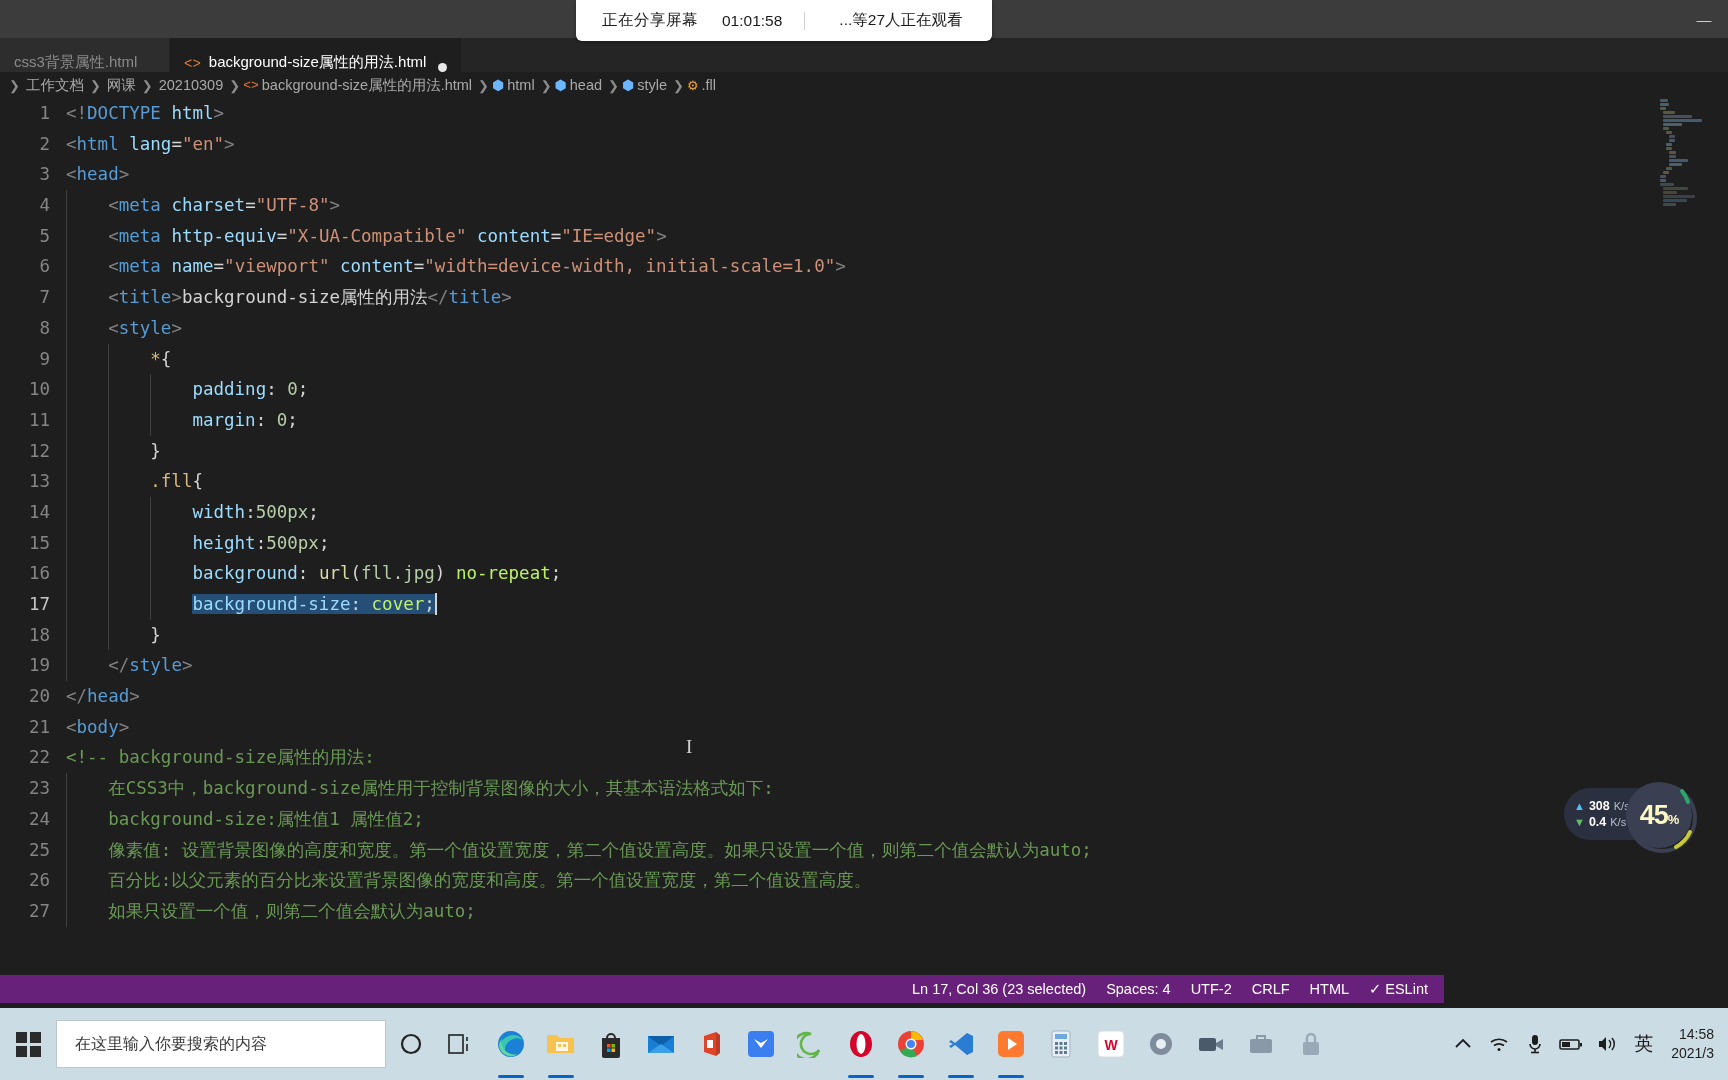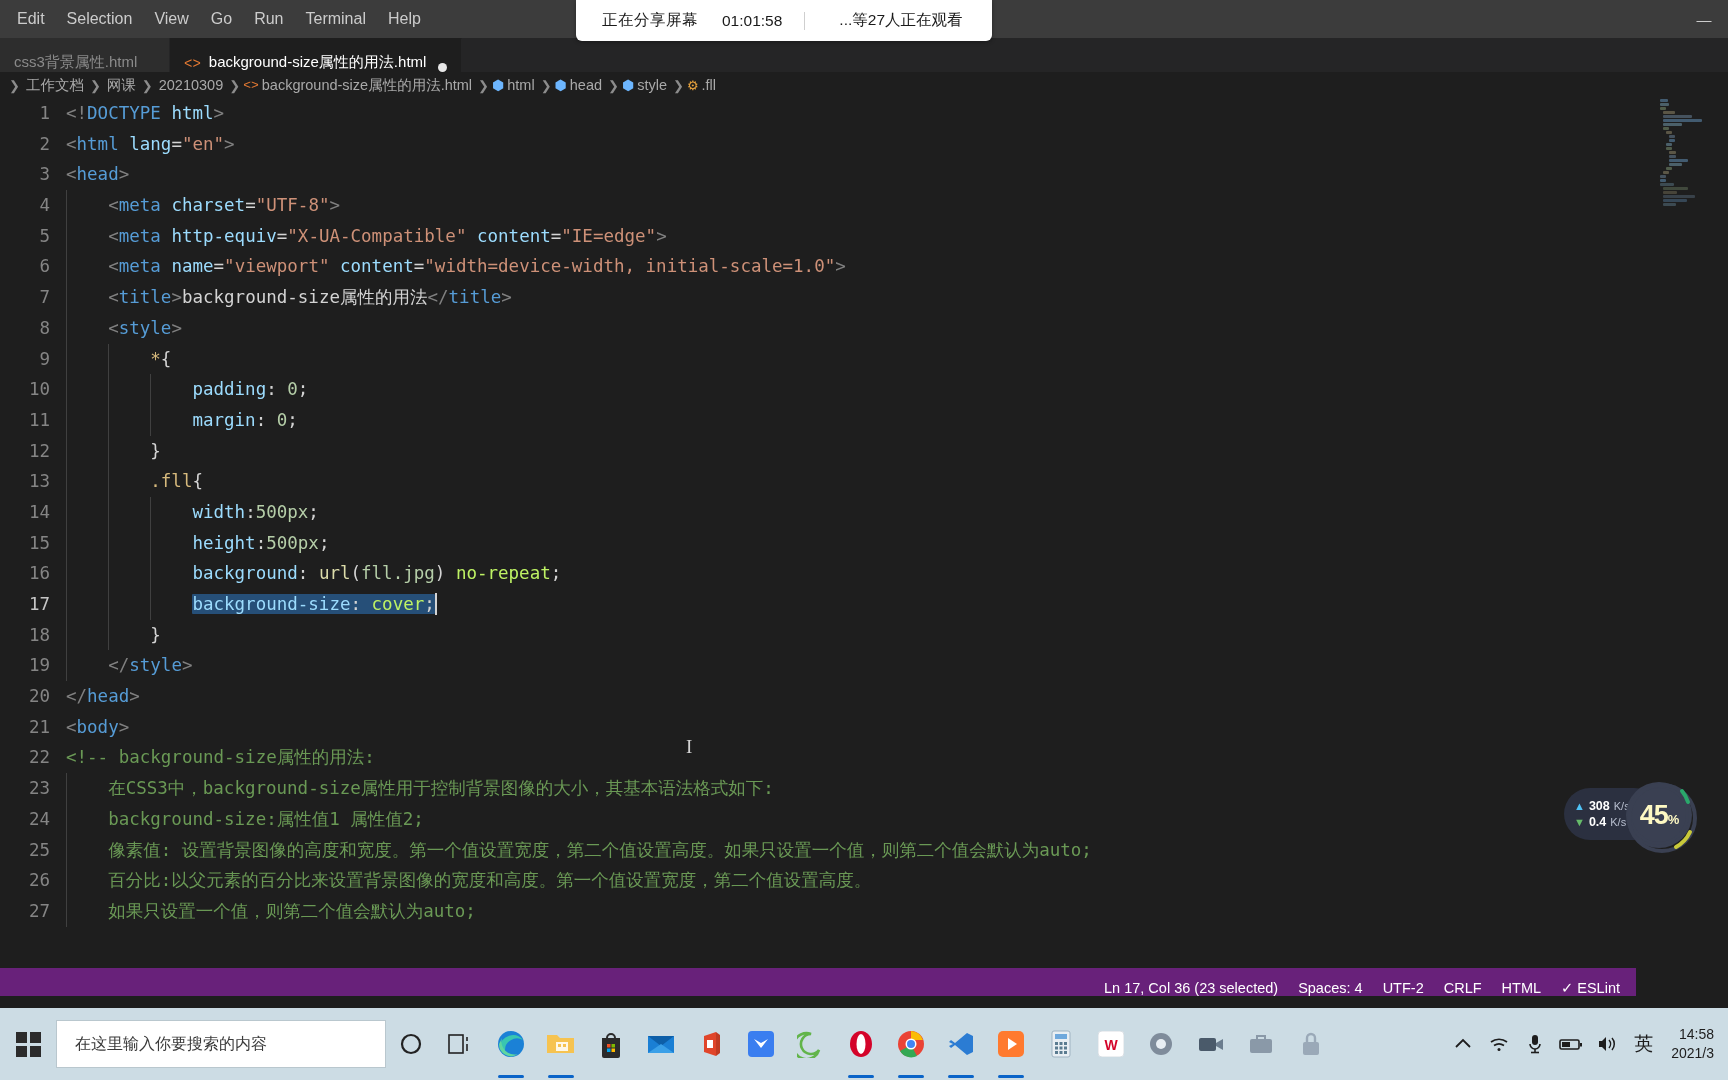--- a/index.html
+++ b/index.html
@@ -117,22 +117,22 @@
 
   
   .minimap {
     position:absolute; right:0; top:0; width:72px; height:100%;
     background:#1e1e1e;
   }
   .mm-line { height:3px; margin:1px 4px; border-radius:1px; }
 
   
   .statusbar {
-    position:absolute; left:0; bottom:12px; width:1636px; height:28px;
-    background:#68217a; display:flex; align-items:flex-end;
+    position:absolute; left:0; bottom:5px; width:1444px; height:28px;
+    background:#68217a; display:flex; align-items:center;
     color:#ffffff; font-size:14.5px;
   }
   .sb-right { margin-left:auto; display:flex; align-items:center; gap:0; padding-right:6px; }
   .sb-item { padding:0 10px; white-space:nowrap; }
   .sb-left { display:flex; align-items:center; }
 
   
   .netwidget {
     position:absolute; right:34px; top:782px; width:130px; height:62px; z-index:30;
   }
@@ -189,29 +189,20 @@
                 color:#1d1d1d; font-size:14px; line-height:19px; padding-left:8px; padding-right:6px;text-align:right; }
 </style>
 </head>
 <body>
 
 <div id="app">
 
   <div class="vscode">
 
     <div class="titlebar">
-      <div class="menu">
-        <div class="menu-item">Edit</div>
-        <div class="menu-item">Selection</div>
-        <div class="menu-item">View</div>
-        <div class="menu-item">Go</div>
-        <div class="menu-item">Run</div>
-        <div class="menu-item">Terminal</div>
-        <div class="menu-item">Help</div>
-      </div>
       <div class="win-controls">
         <div class="win-btn">—</div>
       </div>
     </div>
 
     <div class="tabbar">
       <div class="tab inactive">
         <span>css3背景属性.html</span>
       </div>
       <div class="tab active">

